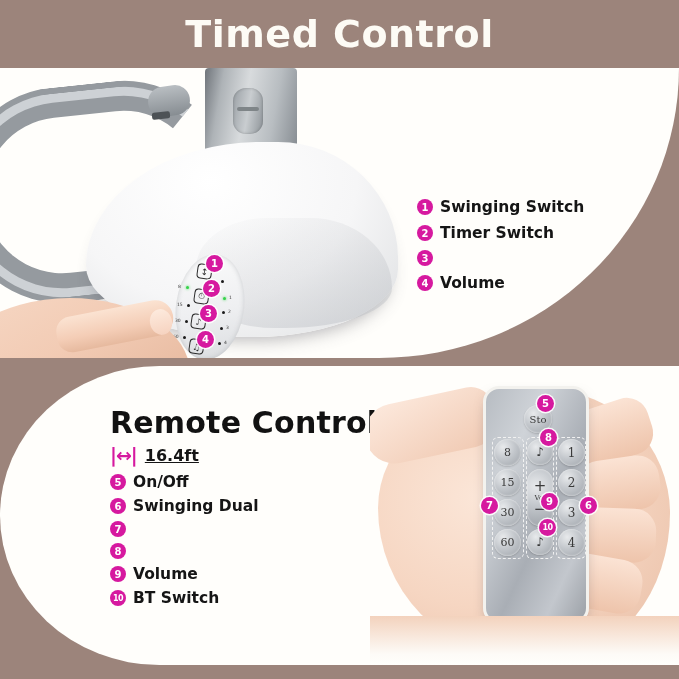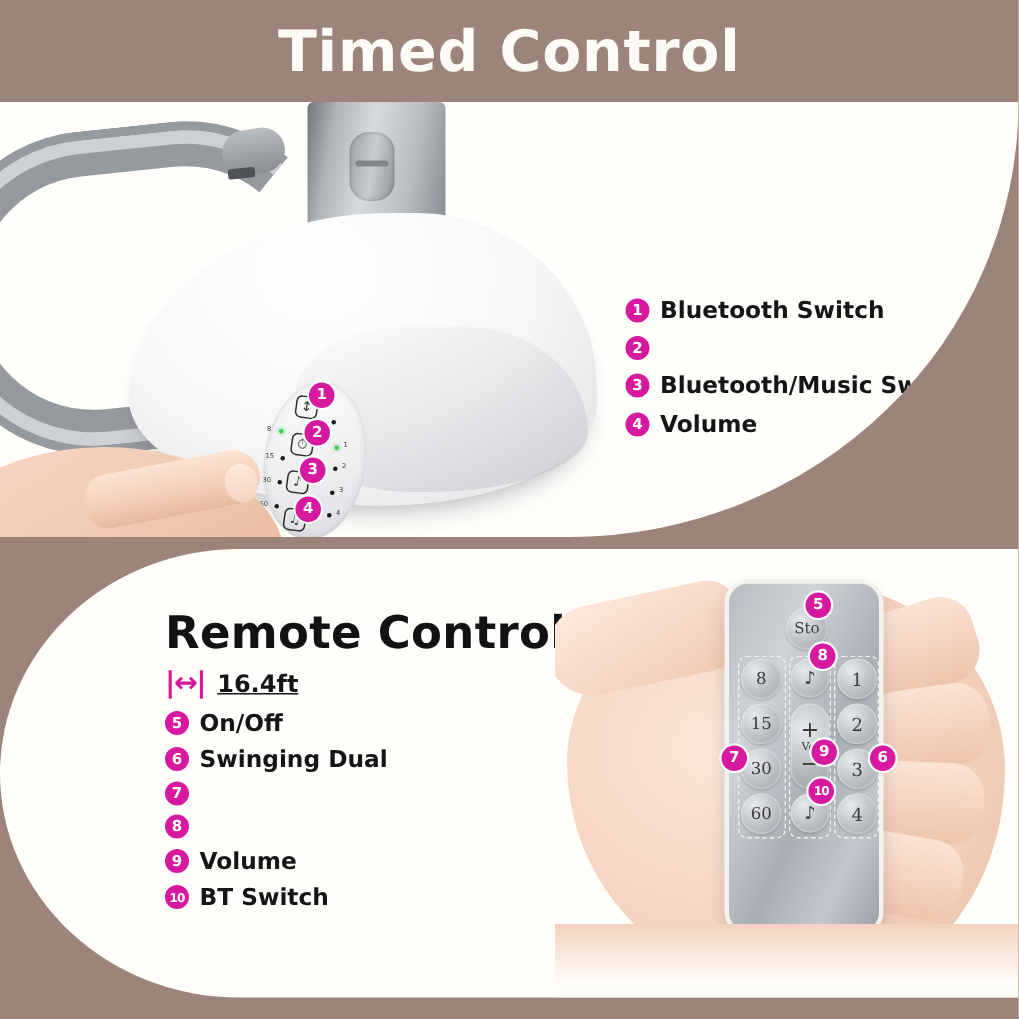--- a/index.html
+++ b/index.html
@@ -392,28 +392,28 @@
       <div class="badge small" style="left:206px; top:187px;">1</div>
       <div class="badge small" style="left:203px; top:212px;">2</div>
       <div class="badge small" style="left:200px; top:237px;">3</div>
       <div class="badge small" style="left:197px; top:263px;">4</div>
     </div>
 
     <div id="panel-text">
       <ul class="feature-list">
         <li class="feature-item">
           <span class="bullet-num">1</span>
-          <span class="feature-label">Bluetooth Switch</span>
+          <span class="feature-label">Swinging Switch</span>
         </li>
         <li class="feature-item">
           <span class="bullet-num">2</span>
+          <span class="feature-label">Timer Switch</span>
         </li>
         <li class="feature-item">
           <span class="bullet-num">3</span>
-          <span class="feature-label">Bluetooth/Music Switch</span>
         </li>
         <li class="feature-item">
           <span class="bullet-num">4</span>
           <span class="feature-label">Volume</span>
         </li>
       </ul>
     </div>
   </div>
 
   <div class="card" id="card-bottom">

